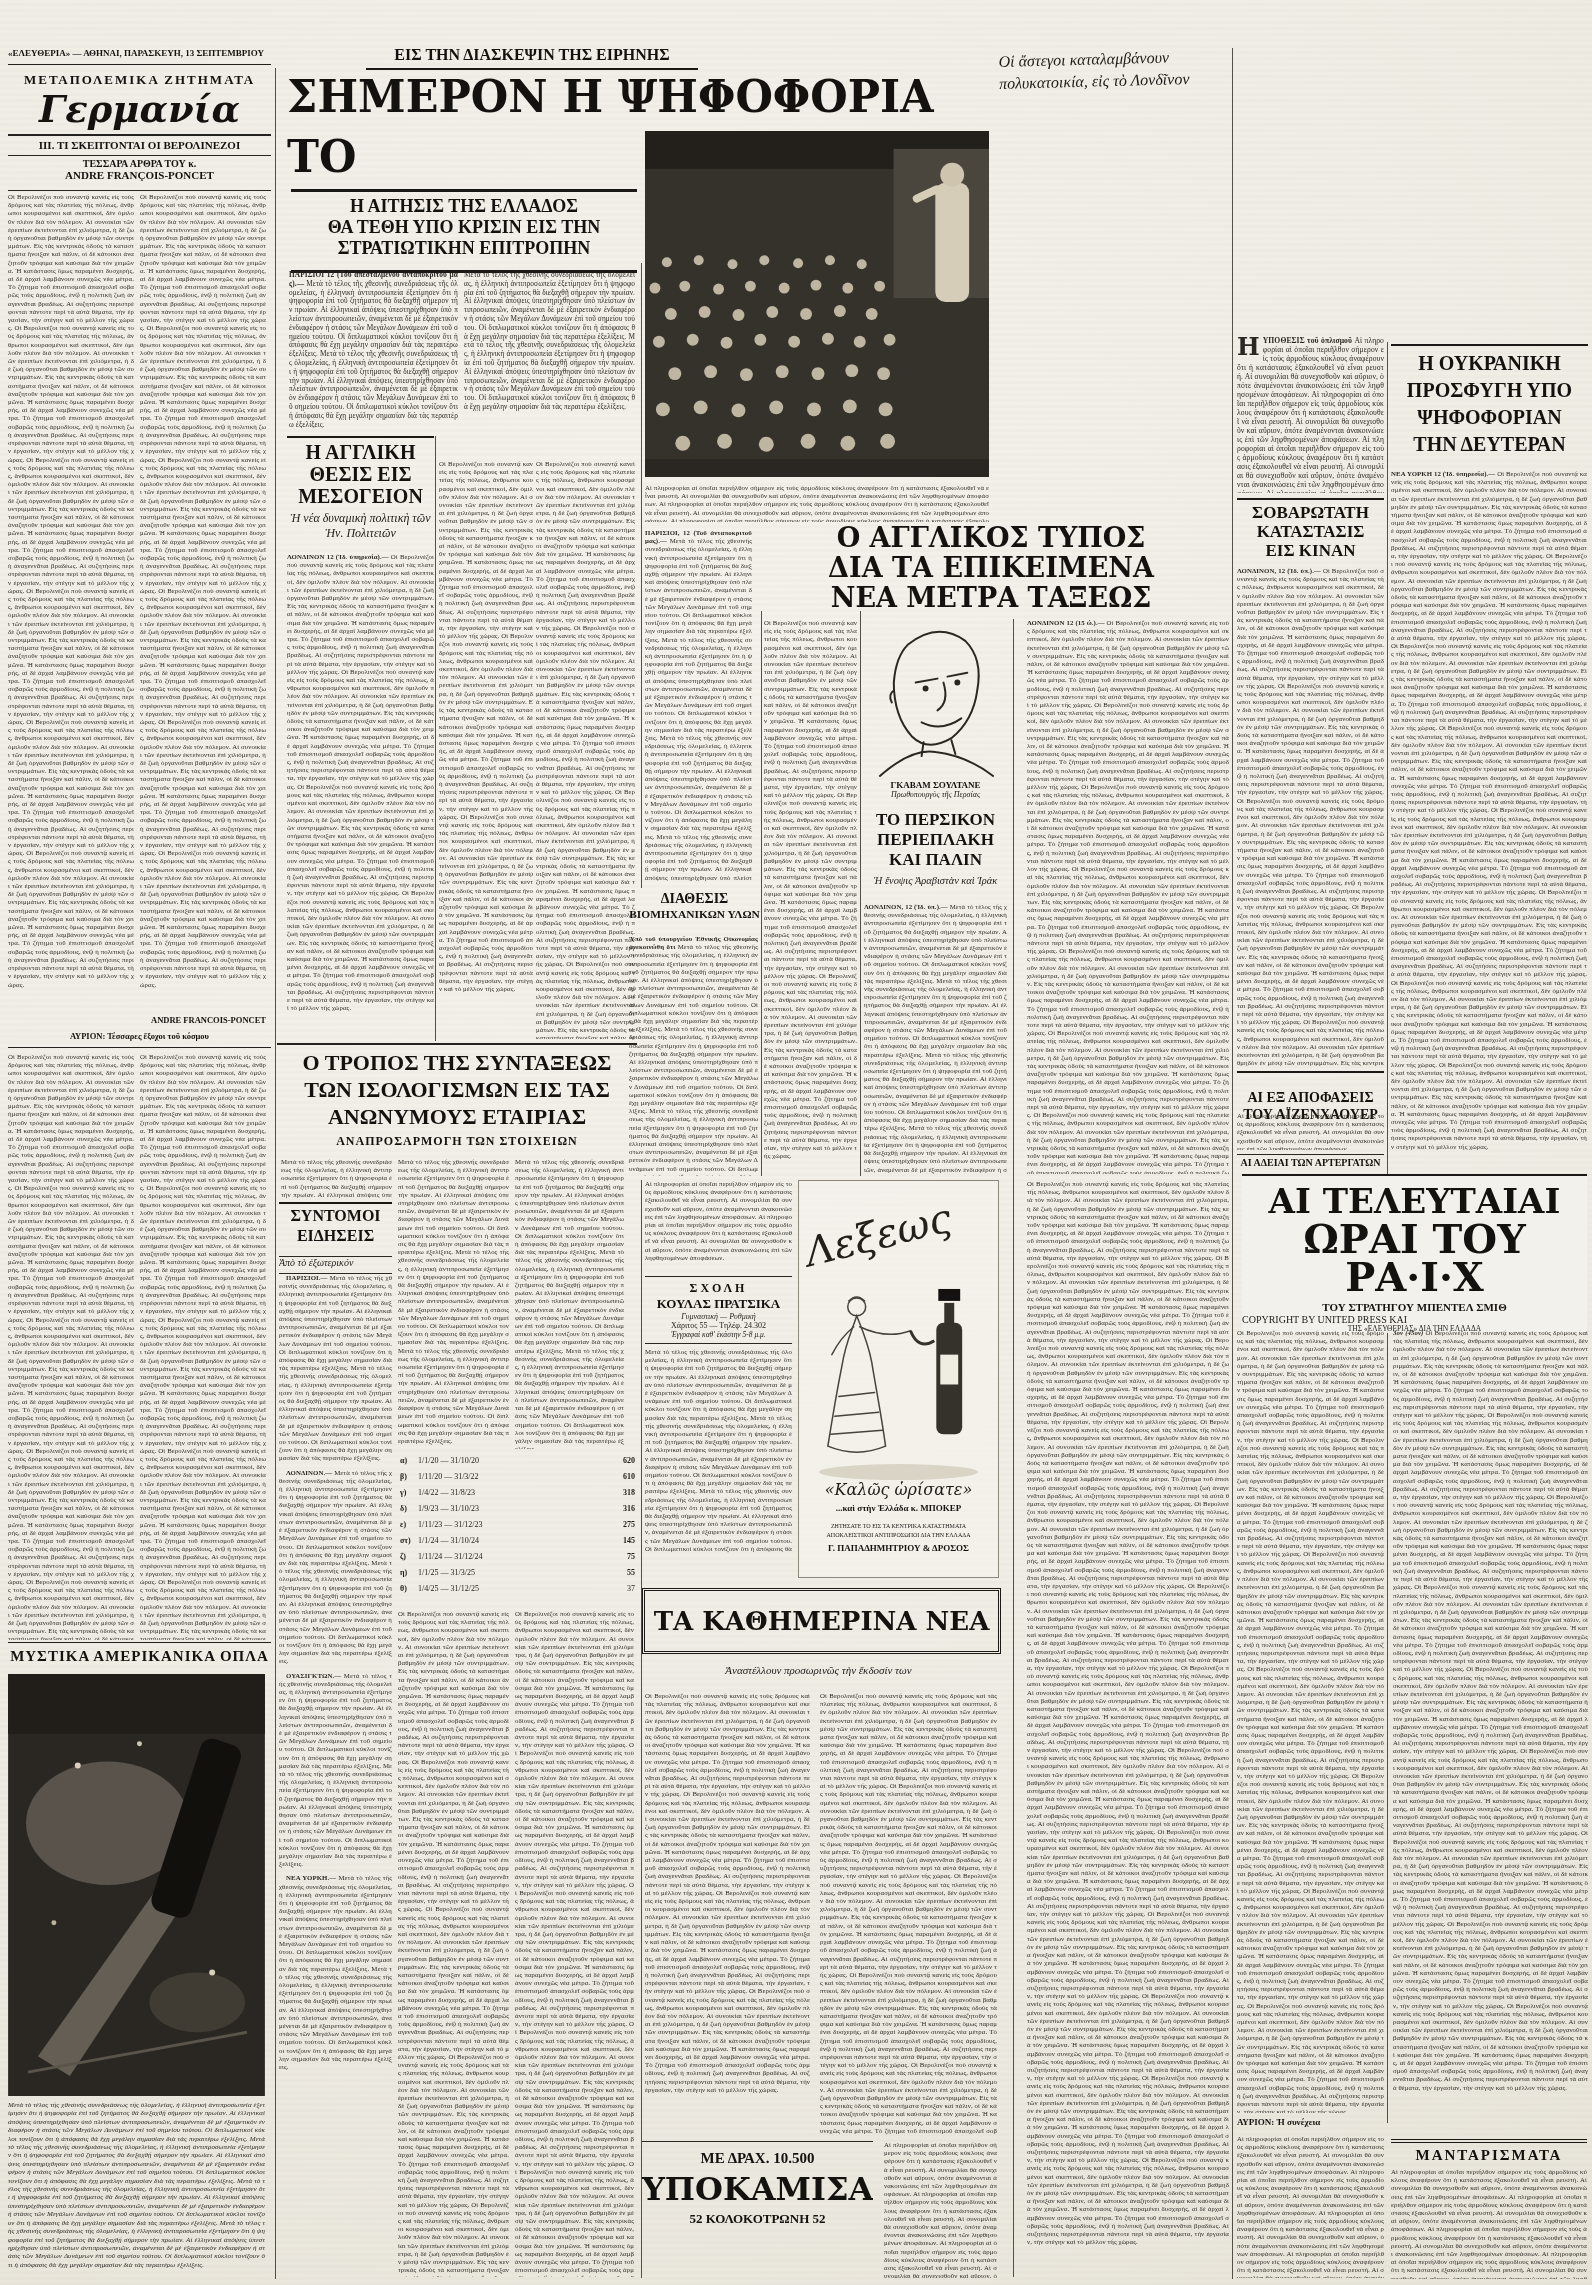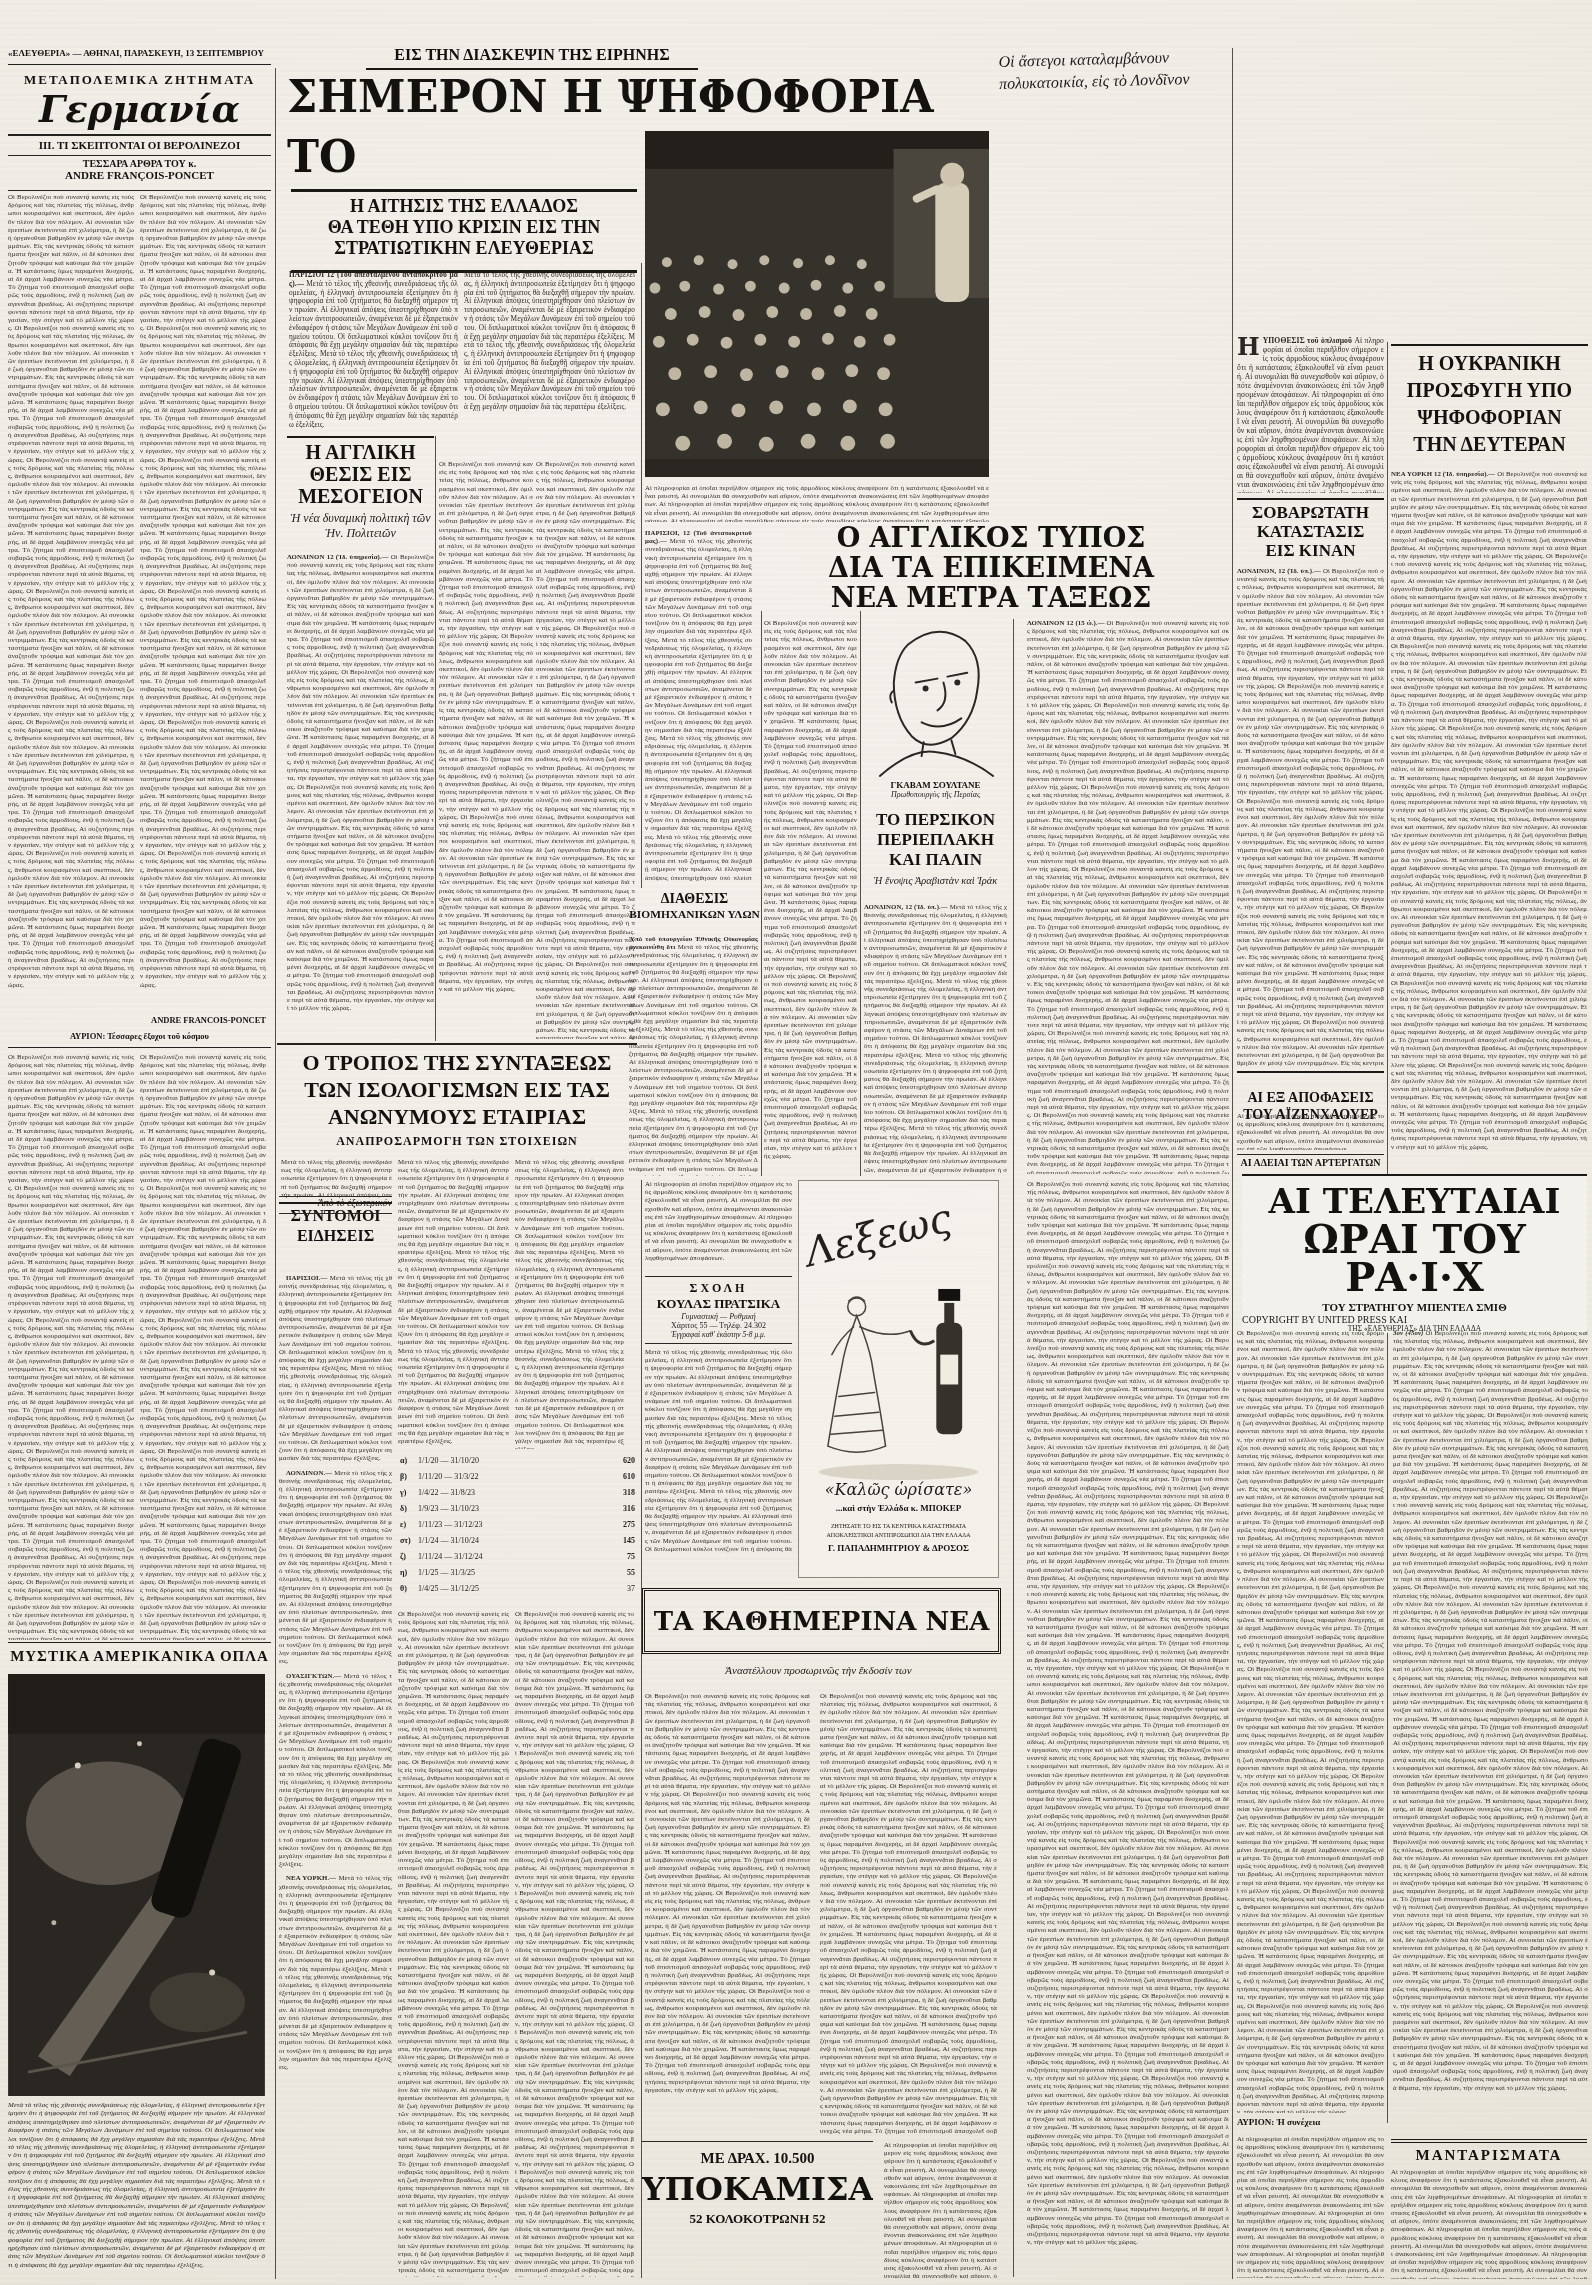--- a/index.html
+++ b/index.html
@@ -88,21 +88,21 @@
   <div class="b tx it" style="left:8px;top:2101px;width:257px;height:179px;font-size:7px;line-height:8.4px">
     <span>Μετὰ τὸ τέλος τῆς χθεσινῆς συνεδριάσεως τῆς ὁλομελείας, ἡ ἑλληνικὴ ἀντιπροσωπεία ἐξετίμησεν ὅτι ἡ ψηφοφορία ἐπὶ τοῦ ζητήματος θὰ διεξαχθῇ σήμερον τὴν πρωίαν. Αἱ ἑλληνικαὶ ἀπόψεις ὑπεστηρίχθησαν ὑπὸ πλείστων ἀντιπροσωπειῶν, ἀναμένεται δὲ μὲ ἐξαιρετικὸν ἐνδιαφέρον ἡ στάσις τῶν Μεγάλων Δυνάμεων ἐπὶ τοῦ σημείου τούτου. Οἱ διπλωματικοὶ κύκλοι τονίζουν ὅτι ἡ ἀπόφασις θὰ ἔχῃ μεγάλην σημασίαν διὰ τὰς περαιτέρω ἐξελίξεις. Μετὰ τὸ τέλος τῆς χθεσινῆς συνεδριάσεως τῆς ὁλομελείας, ἡ ἑλληνικὴ ἀντιπροσωπεία ἐξετίμησεν ὅτι ἡ ψηφοφορία ἐπὶ τοῦ ζητήματος θὰ διεξαχθῇ σήμερον τὴν πρωίαν. Αἱ ἑλληνικαὶ ἀπόψεις ὑπεστηρίχθησαν ὑπὸ πλείστων ἀντιπροσωπειῶν, ἀναμένεται δὲ μὲ ἐξαιρετικὸν ἐνδιαφέρον ἡ στάσις τῶν Μεγάλων Δυνάμεων ἐπὶ τοῦ σημείου τούτου. Οἱ διπλωματικοὶ κύκλοι τονίζουν ὅτι ἡ ἀπόφασις θὰ ἔχῃ μεγάλην σημασίαν διὰ τὰς περαιτέρω ἐξελίξεις. Μετὰ τὸ τέλος τῆς χθεσινῆς συνεδριάσεως τῆς ὁλομελείας, ἡ ἑλληνικὴ ἀντιπροσωπεία ἐξετίμησεν ὅτι ἡ ψηφοφορία ἐπὶ τοῦ ζητήματος θὰ διεξαχθῇ σήμερον τὴν πρωίαν. Αἱ ἑλληνικαὶ ἀπόψεις ὑπεστηρίχθησαν ὑπὸ πλείστων ἀντιπροσωπειῶν, ἀναμένεται δὲ μὲ ἐξαιρετικὸν ἐνδιαφέρον ἡ στάσις τῶν Μεγάλων Δυνάμεων ἐπὶ τοῦ σημείου τούτου. Οἱ διπλωματικοὶ κύκλοι τονίζουν ὅτι ἡ ἀπόφασις θὰ ἔχῃ μεγάλην σημασίαν διὰ τὰς περαιτέρω ἐξελίξεις. Μετὰ τὸ τέλος τῆς χθεσινῆς συνεδριάσεως τῆς ὁλομελείας, ἡ ἑλληνικὴ ἀντιπροσωπεία ἐξετίμησεν ὅτι ἡ ψηφοφορία ἐπὶ τοῦ ζητήματος θὰ διεξαχθῇ σήμερον τὴν πρωίαν. Αἱ ἑλληνικαὶ ἀπόψεις ὑπεστηρίχθησαν ὑπὸ πλείστων ἀντιπροσωπειῶν, ἀναμένεται δὲ μὲ ἐξαιρετικὸν ἐνδιαφέρον ἡ στάσις τῶν Μεγάλων Δυνάμεων ἐπὶ τοῦ σημείου τούτου. Οἱ διπλωματικοὶ κύκλοι τονίζουν ὅτι ἡ ἀπόφασις θὰ ἔχῃ μεγάλην σημασίαν διὰ τὰς περαιτέρω ἐξελίξεις.</span>
   </div>
 
   <div class="b hds" style="left:366px;top:46px;width:332px;height:22px;font-size:16px;border-bottom:2px solid #1b1916">ΕΙΣ ΤΗΝ ΔΙΑΣΚΕΨΙΝ ΤΗΣ ΕΙΡΗΝΗΣ</div>
   <div class="b hd" style="left:287px;top:66px;width:669px;height:58px;font-size:43px;line-height:56px;text-align:left;transform:scaleY(1.06);transform-origin:top left">ΣΗΜΕΡΟΝ Η ΨΗΦΟΦΟΡΙΑ ΔΙΑ</div>
   <div class="b hd" style="left:287px;top:125px;width:422px;height:60px;font-size:43px;line-height:58px;text-align:left;transform:scaleY(1.06);transform-origin:top left">ΤΟ ΒΟΥΛΓΑΡΙΚΟΝ</div>
   <div class="b" style="left:291px;top:189px;width:346px;height:74px;border-top:3px solid #1b1916;border-bottom:3px solid #1b1916;padding-top:4px">
     <div class="hds" style="font-size:18px;line-height:21px">Η ΑΙΤΗΣΙΣ ΤΗΣ ΕΛΛΑΔΟΣ</div>
     <div class="hds" style="font-size:18px;line-height:21px">ΘΑ ΤΕΘΗ ΥΠΟ ΚΡΙΣΙΝ ΕΙΣ ΤΗΝ</div>
-    <div class="hds" style="font-size:18px;line-height:21px">ΣΤΡΑΤΙΩΤΙΚΗΝ ΕΛΕΥΘΕΡΙΑΣ</div>
+    <div class="hds" style="font-size:18px;line-height:21px">ΣΤΡΑΤΙΩΤΙΚΗΝ ΕΠΙΤΡΟΠΗΝ</div>
   </div>
   <div class="b tx lead" style="left:289px;top:271px;width:169px;height:161px">
     <span class="dl">ΠΑΡΙΣΙΟΙ 12 (Τοῦ ἀπεσταλμένου ἀνταποκριτοῦ μας).—</span>
     <span>Μετὰ τὸ τέλος τῆς χθεσινῆς συνεδριάσεως τῆς ὁλομελείας, ἡ ἑλληνικὴ ἀντιπροσωπεία ἐξετίμησεν ὅτι ἡ ψηφοφορία ἐπὶ τοῦ ζητήματος θὰ διεξαχθῇ σήμερον τὴν πρωίαν. Αἱ ἑλληνικαὶ ἀπόψεις ὑπεστηρίχθησαν ὑπὸ πλείστων ἀντιπροσωπειῶν, ἀναμένεται δὲ μὲ ἐξαιρετικὸν ἐνδιαφέρον ἡ στάσις τῶν Μεγάλων Δυνάμεων ἐπὶ τοῦ σημείου τούτου. Οἱ διπλωματικοὶ κύκλοι τονίζουν ὅτι ἡ ἀπόφασις θὰ ἔχῃ μεγάλην σημασίαν διὰ τὰς περαιτέρω ἐξελίξεις. Μετὰ τὸ τέλος τῆς χθεσινῆς συνεδριάσεως τῆς ὁλομελείας, ἡ ἑλληνικὴ ἀντιπροσωπεία ἐξετίμησεν ὅτι ἡ ψηφοφορία ἐπὶ τοῦ ζητήματος θὰ διεξαχθῇ σήμερον τὴν πρωίαν. Αἱ ἑλληνικαὶ ἀπόψεις ὑπεστηρίχθησαν ὑπὸ πλείστων ἀντιπροσωπειῶν, ἀναμένεται δὲ μὲ ἐξαιρετικὸν ἐνδιαφέρον ἡ στάσις τῶν Μεγάλων Δυνάμεων ἐπὶ τοῦ σημείου τούτου. Οἱ διπλωματικοὶ κύκλοι τονίζουν ὅτι ἡ ἀπόφασις θὰ ἔχῃ μεγάλην σημασίαν διὰ τὰς περαιτέρω ἐξελίξεις.</span>
   </div>
   <div class="b tx lead" style="left:464px;top:271px;width:171px;height:161px">
     <span>Μετὰ τὸ τέλος τῆς χθεσινῆς συνεδριάσεως τῆς ὁλομελείας, ἡ ἑλληνικὴ ἀντιπροσωπεία ἐξετίμησεν ὅτι ἡ ψηφοφορία ἐπὶ τοῦ ζητήματος θὰ διεξαχθῇ σήμερον τὴν πρωίαν. Αἱ ἑλληνικαὶ ἀπόψεις ὑπεστηρίχθησαν ὑπὸ πλείστων ἀντιπροσωπειῶν, ἀναμένεται δὲ μὲ ἐξαιρετικὸν ἐνδιαφέρον ἡ στάσις τῶν Μεγάλων Δυνάμεων ἐπὶ τοῦ σημείου τούτου. Οἱ διπλωματικοὶ κύκλοι τονίζουν ὅτι ἡ ἀπόφασις θὰ ἔχῃ μεγάλην σημασίαν διὰ τὰς περαιτέρω ἐξελίξεις. Μετὰ τὸ τέλος τῆς χθεσινῆς συνεδριάσεως τῆς ὁλομελείας, ἡ ἑλληνικὴ ἀντιπροσωπεία ἐξετίμησεν ὅτι ἡ ψηφοφορία ἐπὶ τοῦ ζητήματος θὰ διεξαχθῇ σήμερον τὴν πρωίαν. Αἱ ἑλληνικαὶ ἀπόψεις ὑπεστηρίχθησαν ὑπὸ πλείστων ἀντιπροσωπειῶν, ἀναμένεται δὲ μὲ ἐξαιρετικὸν ἐνδιαφέρον ἡ στάσις τῶν Μεγάλων Δυνάμεων ἐπὶ τοῦ σημείου τούτου. Οἱ διπλωματικοὶ κύκλοι τονίζουν ὅτι ἡ ἀπόφασις θὰ ἔχῃ μεγάλην σημασίαν διὰ τὰς περαιτέρω ἐξελίξεις.</span>
   </div>
 
   <div class="b" style="left:645px;top:131px;width:344px;height:346px">
@@ -376,21 +376,21 @@
     <span>Οἱ Βερολινέζοι ποὺ συναντᾷ κανεὶς εἰς τοὺς δρόμους καὶ τὰς πλατείας τῆς πόλεως, ἄνθρωποι κουρασμένοι καὶ σκεπτικοί, δὲν ὁμιλοῦν πλέον διὰ τὸν πόλεμον. Αἱ συνοικίαι τῶν ἐρειπίων ἐκτείνονται ἐπὶ χιλιόμετρα, ἡ δὲ ζωὴ ὀργανοῦται βαθμηδὸν ἐν μέσῳ τῶν συντριμμάτων. Εἰς τὰς κεντρικὰς ὁδοὺς τὰ καταστήματα ἤνοιξαν καὶ πάλιν, οἱ δὲ κάτοικοι ἀναζητοῦν τρόφιμα καὶ καύσιμα διὰ τὸν χειμῶνα. Ἡ κατάστασις ὅμως παραμένει δυσχερής, αἱ δὲ ἀρχαὶ λαμβάνουν συνεχῶς νέα μέτρα. Τὸ ζήτημα τοῦ ἐπισιτισμοῦ ἀπασχολεῖ σοβαρῶς τοὺς ἁρμοδίους, ἐνῷ ἡ πολιτικὴ ζωὴ ἀναγεννᾶται βραδέως. Αἱ συζητήσεις περιστρέφονται πάντοτε περὶ τὰ αὐτὰ θέματα, τὴν ἐργασίαν, τὴν στέγην καὶ τὸ μέλλον τῆς χώρας. Οἱ Βερολινέζοι ποὺ συναντᾷ κανεὶς εἰς τοὺς δρόμους καὶ τὰς πλατείας τῆς πόλεως, ἄνθρωποι κουρασμένοι καὶ σκεπτικοί, δὲν ὁμιλοῦν πλέον διὰ τὸν πόλεμον. Αἱ συνοικίαι τῶν ἐρειπίων ἐκτείνονται ἐπὶ χιλιόμετρα, ἡ δὲ ζωὴ ὀργανοῦται βαθμηδὸν ἐν μέσῳ τῶν συντριμμάτων. Εἰς τὰς κεντρικὰς ὁδοὺς τὰ καταστήματα ἤνοιξαν καὶ πάλιν, οἱ δὲ κάτοικοι ἀναζητοῦν τρόφιμα καὶ καύσιμα διὰ τὸν χειμῶνα. Ἡ κατάστασις ὅμως παραμένει δυσχερής, αἱ δὲ ἀρχαὶ λαμβάνουν συνεχῶς νέα μέτρα. Τὸ ζήτημα τοῦ ἐπισιτισμοῦ ἀπασχολεῖ σοβαρῶς τοὺς ἁρμοδίους, ἐνῷ ἡ πολιτικὴ ζωὴ ἀναγεννᾶται βραδέως. Αἱ συζητήσεις περιστρέφονται πάντοτε περὶ τὰ αὐτὰ θέματα, τὴν ἐργασίαν, τὴν στέγην καὶ τὸ μέλλον τῆς χώρας. Οἱ Βερολινέζοι ποὺ συναντᾷ κανεὶς εἰς τοὺς δρόμους καὶ τὰς πλατείας τῆς πόλεως, ἄνθρωποι κουρασμένοι καὶ σκεπτικοί, δὲν ὁμιλοῦν πλέον διὰ τὸν πόλεμον. Αἱ συνοικίαι τῶν ἐρειπίων ἐκτείνονται ἐπὶ χιλιόμετρα, ἡ δὲ ζωὴ ὀργανοῦται βαθμηδὸν ἐν μέσῳ τῶν συντριμμάτων. Εἰς τὰς κεντρικὰς ὁδοὺς τὰ καταστήματα ἤνοιξαν καὶ πάλιν, οἱ δὲ κάτοικοι ἀναζητοῦν τρόφιμα καὶ καύσιμα διὰ τὸν χειμῶνα. Ἡ κατάστασις ὅμως παραμένει δυσχερής, αἱ δὲ ἀρχαὶ λαμβάνουν συνεχῶς νέα μέτρα. Τὸ ζήτημα τοῦ ἐπισιτισμοῦ ἀπασχολεῖ σοβαρῶς τοὺς ἁρμοδίους, ἐνῷ ἡ πολιτικὴ ζωὴ ἀναγεννᾶται βραδέως. Αἱ συζητήσεις περιστρέφονται πάντοτε περὶ τὰ αὐτὰ θέματα, τὴν ἐργασίαν, τὴν στέγην καὶ τὸ μέλλον τῆς χώρας. Οἱ Βερολινέζοι ποὺ συναντᾷ κανεὶς εἰς τοὺς δρόμους καὶ τὰς πλατείας τῆς πόλεως, ἄνθρωποι κουρασμένοι καὶ σκεπτικοί, δὲν ὁμιλοῦν πλέον διὰ τὸν πόλεμον. Αἱ συνοικίαι τῶν ἐρειπίων ἐκτείνονται ἐπὶ χιλιόμετρα, ἡ δὲ ζωὴ ὀργανοῦται βαθμηδὸν ἐν μέσῳ τῶν συντριμμάτων. Εἰς τὰς κεντρικὰς ὁδοὺς τὰ καταστήματα ἤνοιξαν καὶ πάλιν, οἱ δὲ κάτοικοι ἀναζητοῦν τρόφιμα καὶ καύσιμα διὰ τὸν χειμῶνα. Ἡ κατάστασις ὅμως παραμένει δυσχερής, αἱ δὲ ἀρχαὶ λαμβάνουν συνεχῶς νέα μέτρα. Τὸ ζήτημα τοῦ ἐπισιτισμοῦ ἀπασχολεῖ σοβαρῶς τοὺς ἁρμοδίους, ἐνῷ ἡ πολιτικὴ ζωὴ ἀναγεννᾶται βραδέως. Αἱ συζητήσεις περιστρέφονται πάντοτε περὶ τὰ αὐτὰ θέματα, τὴν ἐργασίαν, τὴν στέγην καὶ τὸ μέλλον τῆς χώρας. Οἱ Βερολινέζοι ποὺ συναντᾷ κανεὶς εἰς τοὺς δρόμους καὶ τὰς πλατείας τῆς πόλεως, ἄνθρωποι κουρασμένοι καὶ σκεπτικοί, δὲν ὁμιλοῦν πλέον διὰ τὸν πόλεμον. Αἱ συνοικίαι τῶν ἐρειπίων ἐκτείνονται ἐπὶ χιλιόμετρα, ἡ δὲ ζωὴ ὀργανοῦται βαθμηδὸν ἐν μέσῳ τῶν συντριμμάτων. Εἰς τὰς κεντρικὰς ὁδοὺς τὰ καταστήματα ἤνοιξαν καὶ πάλιν, οἱ δὲ κάτοικοι ἀναζητοῦν τρόφιμα καὶ καύσιμα διὰ τὸν χειμῶνα. Ἡ κατάστασις ὅμως παραμένει δυσχερής, αἱ δὲ ἀρχαὶ λαμβάνουν συνεχῶς νέα μέτρα. Τὸ ζήτημα τοῦ ἐπισιτισμοῦ ἀπασχολεῖ σοβαρῶς τοὺς ἁρμοδίους, ἐνῷ ἡ πολιτικὴ ζωὴ ἀναγεννᾶται βραδέως. Αἱ συζητήσεις περιστρέφονται πάντοτε περὶ τὰ αὐτὰ θέματα, τὴν ἐργασίαν, τὴν στέγην καὶ τὸ μέλλον τῆς χώρας.</span>
   </div>
   <div class="b tx" style="left:515px;top:1610px;width:119px;height:667px">
     <span>Οἱ Βερολινέζοι ποὺ συναντᾷ κανεὶς εἰς τοὺς δρόμους καὶ τὰς πλατείας τῆς πόλεως, ἄνθρωποι κουρασμένοι καὶ σκεπτικοί, δὲν ὁμιλοῦν πλέον διὰ τὸν πόλεμον. Αἱ συνοικίαι τῶν ἐρειπίων ἐκτείνονται ἐπὶ χιλιόμετρα, ἡ δὲ ζωὴ ὀργανοῦται βαθμηδὸν ἐν μέσῳ τῶν συντριμμάτων. Εἰς τὰς κεντρικὰς ὁδοὺς τὰ καταστήματα ἤνοιξαν καὶ πάλιν, οἱ δὲ κάτοικοι ἀναζητοῦν τρόφιμα καὶ καύσιμα διὰ τὸν χειμῶνα. Ἡ κατάστασις ὅμως παραμένει δυσχερής, αἱ δὲ ἀρχαὶ λαμβάνουν συνεχῶς νέα μέτρα. Τὸ ζήτημα τοῦ ἐπισιτισμοῦ ἀπασχολεῖ σοβαρῶς τοὺς ἁρμοδίους, ἐνῷ ἡ πολιτικὴ ζωὴ ἀναγεννᾶται βραδέως. Αἱ συζητήσεις περιστρέφονται πάντοτε περὶ τὰ αὐτὰ θέματα, τὴν ἐργασίαν, τὴν στέγην καὶ τὸ μέλλον τῆς χώρας. Οἱ Βερολινέζοι ποὺ συναντᾷ κανεὶς εἰς τοὺς δρόμους καὶ τὰς πλατείας τῆς πόλεως, ἄνθρωποι κουρασμένοι καὶ σκεπτικοί, δὲν ὁμιλοῦν πλέον διὰ τὸν πόλεμον. Αἱ συνοικίαι τῶν ἐρειπίων ἐκτείνονται ἐπὶ χιλιόμετρα, ἡ δὲ ζωὴ ὀργανοῦται βαθμηδὸν ἐν μέσῳ τῶν συντριμμάτων. Εἰς τὰς κεντρικὰς ὁδοὺς τὰ καταστήματα ἤνοιξαν καὶ πάλιν, οἱ δὲ κάτοικοι ἀναζητοῦν τρόφιμα καὶ καύσιμα διὰ τὸν χειμῶνα. Ἡ κατάστασις ὅμως παραμένει δυσχερής, αἱ δὲ ἀρχαὶ λαμβάνουν συνεχῶς νέα μέτρα. Τὸ ζήτημα τοῦ ἐπισιτισμοῦ ἀπασχολεῖ σοβαρῶς τοὺς ἁρμοδίους, ἐνῷ ἡ πολιτικὴ ζωὴ ἀναγεννᾶται βραδέως. Αἱ συζητήσεις περιστρέφονται πάντοτε περὶ τὰ αὐτὰ θέματα, τὴν ἐργασίαν, τὴν στέγην καὶ τὸ μέλλον τῆς χώρας. Οἱ Βερολινέζοι ποὺ συναντᾷ κανεὶς εἰς τοὺς δρόμους καὶ τὰς πλατείας τῆς πόλεως, ἄνθρωποι κουρασμένοι καὶ σκεπτικοί, δὲν ὁμιλοῦν πλέον διὰ τὸν πόλεμον. Αἱ συνοικίαι τῶν ἐρειπίων ἐκτείνονται ἐπὶ χιλιόμετρα, ἡ δὲ ζωὴ ὀργανοῦται βαθμηδὸν ἐν μέσῳ τῶν συντριμμάτων. Εἰς τὰς κεντρικὰς ὁδοὺς τὰ καταστήματα ἤνοιξαν καὶ πάλιν, οἱ δὲ κάτοικοι ἀναζητοῦν τρόφιμα καὶ καύσιμα διὰ τὸν χειμῶνα. Ἡ κατάστασις ὅμως παραμένει δυσχερής, αἱ δὲ ἀρχαὶ λαμβάνουν συνεχῶς νέα μέτρα. Τὸ ζήτημα τοῦ ἐπισιτισμοῦ ἀπασχολεῖ σοβαρῶς τοὺς ἁρμοδίους, ἐνῷ ἡ πολιτικὴ ζωὴ ἀναγεννᾶται βραδέως. Αἱ συζητήσεις περιστρέφονται πάντοτε περὶ τὰ αὐτὰ θέματα, τὴν ἐργασίαν, τὴν στέγην καὶ τὸ μέλλον τῆς χώρας. Οἱ Βερολινέζοι ποὺ συναντᾷ κανεὶς εἰς τοὺς δρόμους καὶ τὰς πλατείας τῆς πόλεως, ἄνθρωποι κουρασμένοι καὶ σκεπτικοί, δὲν ὁμιλοῦν πλέον διὰ τὸν πόλεμον. Αἱ συνοικίαι τῶν ἐρειπίων ἐκτείνονται ἐπὶ χιλιόμετρα, ἡ δὲ ζωὴ ὀργανοῦται βαθμηδὸν ἐν μέσῳ τῶν συντριμμάτων. Εἰς τὰς κεντρικὰς ὁδοὺς τὰ καταστήματα ἤνοιξαν καὶ πάλιν, οἱ δὲ κάτοικοι ἀναζητοῦν τρόφιμα καὶ καύσιμα διὰ τὸν χειμῶνα. Ἡ κατάστασις ὅμως παραμένει δυσχερής, αἱ δὲ ἀρχαὶ λαμβάνουν συνεχῶς νέα μέτρα. Τὸ ζήτημα τοῦ ἐπισιτισμοῦ ἀπασχολεῖ σοβαρῶς τοὺς ἁρμοδίους, ἐνῷ ἡ πολιτικὴ ζωὴ ἀναγεννᾶται βραδέως. Αἱ συζητήσεις περιστρέφονται πάντοτε περὶ τὰ αὐτὰ θέματα, τὴν ἐργασίαν, τὴν στέγην καὶ τὸ μέλλον τῆς χώρας. Οἱ Βερολινέζοι ποὺ συναντᾷ κανεὶς εἰς τοὺς δρόμους καὶ τὰς πλατείας τῆς πόλεως, ἄνθρωποι κουρασμένοι καὶ σκεπτικοί, δὲν ὁμιλοῦν πλέον διὰ τὸν πόλεμον. Αἱ συνοικίαι τῶν ἐρειπίων ἐκτείνονται ἐπὶ χιλιόμετρα, ἡ δὲ ζωὴ ὀργανοῦται βαθμηδὸν ἐν μέσῳ τῶν συντριμμάτων. Εἰς τὰς κεντρικὰς ὁδοὺς τὰ καταστήματα ἤνοιξαν καὶ πάλιν, οἱ δὲ κάτοικοι ἀναζητοῦν τρόφιμα καὶ καύσιμα διὰ τὸν χειμῶνα. Ἡ κατάστασις ὅμως παραμένει δυσχερής, αἱ δὲ ἀρχαὶ λαμβάνουν συνεχῶς νέα μέτρα. Τὸ ζήτημα τοῦ ἐπισιτισμοῦ ἀπασχολεῖ σοβαρῶς τοὺς ἁρμοδίους, ἐνῷ ἡ πολιτικὴ ζωὴ ἀναγεννᾶται βραδέως. Αἱ συζητήσεις περιστρέφονται πάντοτε περὶ τὰ αὐτὰ θέματα, τὴν ἐργασίαν, τὴν στέγην καὶ τὸ μέλλον τῆς χώρας.</span>
   </div>
 
   <div class="b" style="left:279px;top:1202px;width:113px;height:46px;border-top:2px solid #1b1916;padding-top:2px">
     <div class="hds" style="font-size:16px;line-height:20px">ΣΥΝΤΟΜΟΙ</div>
     <div class="hds" style="font-size:16px;line-height:20px">ΕΙΔΗΣΕΙΣ</div>
   </div>
-  <div class="b it" style="left:279px;top:1196px;width:113px;height:16px;font-size:10px;text-align:right;border-top:1px solid #2a2722;border-bottom:1px solid #2a2722">Ἀπὸ τὸ ἐξωτερικόν</div>
+  <div class="b it" style="left:279px;top:1256px;width:113px;height:16px;font-size:10px;text-align:left;border-top:1px solid #2a2722;border-bottom:1px solid #2a2722">Ἀπὸ τὸ ἐξωτερικόν</div>
   <div class="b tx" style="left:279px;top:1274px;width:113px;height:1005px">
     <p class="bp"><span class="dl">ΠΑΡΙΣΙΟΙ.—</span> <span>Μετὰ τὸ τέλος τῆς χθεσινῆς συνεδριάσεως τῆς ὁλομελείας, ἡ ἑλληνικὴ ἀντιπροσωπεία ἐξετίμησεν ὅτι ἡ ψηφοφορία ἐπὶ τοῦ ζητήματος θὰ διεξαχθῇ σήμερον τὴν πρωίαν. Αἱ ἑλληνικαὶ ἀπόψεις ὑπεστηρίχθησαν ὑπὸ πλείστων ἀντιπροσωπειῶν, ἀναμένεται δὲ μὲ ἐξαιρετικὸν ἐνδιαφέρον ἡ στάσις τῶν Μεγάλων Δυνάμεων ἐπὶ τοῦ σημείου τούτου. Οἱ διπλωματικοὶ κύκλοι τονίζουν ὅτι ἡ ἀπόφασις θὰ ἔχῃ μεγάλην σημασίαν διὰ τὰς περαιτέρω ἐξελίξεις. Μετὰ τὸ τέλος τῆς χθεσινῆς συνεδριάσεως τῆς ὁλομελείας, ἡ ἑλληνικὴ ἀντιπροσωπεία ἐξετίμησεν ὅτι ἡ ψηφοφορία ἐπὶ τοῦ ζητήματος θὰ διεξαχθῇ σήμερον τὴν πρωίαν. Αἱ ἑλληνικαὶ ἀπόψεις ὑπεστηρίχθησαν ὑπὸ πλείστων ἀντιπροσωπειῶν, ἀναμένεται δὲ μὲ ἐξαιρετικὸν ἐνδιαφέρον ἡ στάσις τῶν Μεγάλων Δυνάμεων ἐπὶ τοῦ σημείου τούτου. Οἱ διπλωματικοὶ κύκλοι τονίζουν ὅτι ἡ ἀπόφασις θὰ ἔχῃ μεγάλην σημασίαν διὰ τὰς περαιτέρω ἐξελίξεις.</span></p>
     <p class="bp"><span class="dl">ΛΟΝΔΙΝΟΝ.—</span> <span>Μετὰ τὸ τέλος τῆς χθεσινῆς συνεδριάσεως τῆς ὁλομελείας, ἡ ἑλληνικὴ ἀντιπροσωπεία ἐξετίμησεν ὅτι ἡ ψηφοφορία ἐπὶ τοῦ ζητήματος θὰ διεξαχθῇ σήμερον τὴν πρωίαν. Αἱ ἑλληνικαὶ ἀπόψεις ὑπεστηρίχθησαν ὑπὸ πλείστων ἀντιπροσωπειῶν, ἀναμένεται δὲ μὲ ἐξαιρετικὸν ἐνδιαφέρον ἡ στάσις τῶν Μεγάλων Δυνάμεων ἐπὶ τοῦ σημείου τούτου. Οἱ διπλωματικοὶ κύκλοι τονίζουν ὅτι ἡ ἀπόφασις θὰ ἔχῃ μεγάλην σημασίαν διὰ τὰς περαιτέρω ἐξελίξεις. Μετὰ τὸ τέλος τῆς χθεσινῆς συνεδριάσεως τῆς ὁλομελείας, ἡ ἑλληνικὴ ἀντιπροσωπεία ἐξετίμησεν ὅτι ἡ ψηφοφορία ἐπὶ τοῦ ζητήματος θὰ διεξαχθῇ σήμερον τὴν πρωίαν. Αἱ ἑλληνικαὶ ἀπόψεις ὑπεστηρίχθησαν ὑπὸ πλείστων ἀντιπροσωπειῶν, ἀναμένεται δὲ μὲ ἐξαιρετικὸν ἐνδιαφέρον ἡ στάσις τῶν Μεγάλων Δυνάμεων ἐπὶ τοῦ σημείου τούτου. Οἱ διπλωματικοὶ κύκλοι τονίζουν ὅτι ἡ ἀπόφασις θὰ ἔχῃ μεγάλην σημασίαν διὰ τὰς περαιτέρω ἐξελίξεις.</span></p>
     <p class="bp"><span class="dl">ΟΥΑΣΙΓΚΤΩΝ.—</span> <span>Μετὰ τὸ τέλος τῆς χθεσινῆς συνεδριάσεως τῆς ὁλομελείας, ἡ ἑλληνικὴ ἀντιπροσωπεία ἐξετίμησεν ὅτι ἡ ψηφοφορία ἐπὶ τοῦ ζητήματος θὰ διεξαχθῇ σήμερον τὴν πρωίαν. Αἱ ἑλληνικαὶ ἀπόψεις ὑπεστηρίχθησαν ὑπὸ πλείστων ἀντιπροσωπειῶν, ἀναμένεται δὲ μὲ ἐξαιρετικὸν ἐνδιαφέρον ἡ στάσις τῶν Μεγάλων Δυνάμεων ἐπὶ τοῦ σημείου τούτου. Οἱ διπλωματικοὶ κύκλοι τονίζουν ὅτι ἡ ἀπόφασις θὰ ἔχῃ μεγάλην σημασίαν διὰ τὰς περαιτέρω ἐξελίξεις. Μετὰ τὸ τέλος τῆς χθεσινῆς συνεδριάσεως τῆς ὁλομελείας, ἡ ἑλληνικὴ ἀντιπροσωπεία ἐξετίμησεν ὅτι ἡ ψηφοφορία ἐπὶ τοῦ ζητήματος θὰ διεξαχθῇ σήμερον τὴν πρωίαν. Αἱ ἑλληνικαὶ ἀπόψεις ὑπεστηρίχθησαν ὑπὸ πλείστων ἀντιπροσωπειῶν, ἀναμένεται δὲ μὲ ἐξαιρετικὸν ἐνδιαφέρον ἡ στάσις τῶν Μεγάλων Δυνάμεων ἐπὶ τοῦ σημείου τούτου. Οἱ διπλωματικοὶ κύκλοι τονίζουν ὅτι ἡ ἀπόφασις θὰ ἔχῃ μεγάλην σημασίαν διὰ τὰς περαιτέρω ἐξελίξεις.</span></p>
     <p class="bp"><span class="dl">ΝΕΑ ΥΟΡΚΗ.—</span> <span>Μετὰ τὸ τέλος τῆς χθεσινῆς συνεδριάσεως τῆς ὁλομελείας, ἡ ἑλληνικὴ ἀντιπροσωπεία ἐξετίμησεν ὅτι ἡ ψηφοφορία ἐπὶ τοῦ ζητήματος θὰ διεξαχθῇ σήμερον τὴν πρωίαν. Αἱ ἑλληνικαὶ ἀπόψεις ὑπεστηρίχθησαν ὑπὸ πλείστων ἀντιπροσωπειῶν, ἀναμένεται δὲ μὲ ἐξαιρετικὸν ἐνδιαφέρον ἡ στάσις τῶν Μεγάλων Δυνάμεων ἐπὶ τοῦ σημείου τούτου. Οἱ διπλωματικοὶ κύκλοι τονίζουν ὅτι ἡ ἀπόφασις θὰ ἔχῃ μεγάλην σημασίαν διὰ τὰς περαιτέρω ἐξελίξεις. Μετὰ τὸ τέλος τῆς χθεσινῆς συνεδριάσεως τῆς ὁλομελείας, ἡ ἑλληνικὴ ἀντιπροσωπεία ἐξετίμησεν ὅτι ἡ ψηφοφορία ἐπὶ τοῦ ζητήματος θὰ διεξαχθῇ σήμερον τὴν πρωίαν. Αἱ ἑλληνικαὶ ἀπόψεις ὑπεστηρίχθησαν ὑπὸ πλείστων ἀντιπροσωπειῶν, ἀναμένεται δὲ μὲ ἐξαιρετικὸν ἐνδιαφέρον ἡ στάσις τῶν Μεγάλων Δυνάμεων ἐπὶ τοῦ σημείου τούτου. Οἱ διπλωματικοὶ κύκλοι τονίζουν ὅτι ἡ ἀπόφασις θὰ ἔχῃ μεγάλην σημασίαν διὰ τὰς περαιτέρω ἐξελίξεις.</span></p>
   </div>
 
   <div class="b" style="left:645px;top:1180px;width:147px;height:396px">
     <div class="tx" style="height:92px;overflow:hidden"><span>Αἱ πληροφορίαι αἱ ὁποῖαι περιῆλθον σήμερον εἰς τοὺς ἁρμοδίους κύκλους ἀναφέρουν ὅτι ἡ κατάστασις ἐξακολουθεῖ νὰ εἶναι ρευστή. Αἱ συνομιλίαι θὰ συνεχισθοῦν καὶ αὔριον, ὁπότε ἀναμένονται ἀνακοινώσεις ἐπὶ τῶν ληφθησομένων ἀποφάσεων. Αἱ πληροφορίαι αἱ ὁποῖαι περιῆλθον σήμερον εἰς τοὺς ἁρμοδίους κύκλους ἀναφέρουν ὅτι ἡ κατάστασις ἐξακολουθεῖ νὰ εἶναι ρευστή. Αἱ συνομιλίαι θὰ συνεχισθοῦν καὶ αὔριον, ὁπότε ἀναμένονται ἀνακοινώσεις ἐπὶ τῶν ληφθησομένων ἀποφάσεων.</span></div>
     <div style="border-top:1px solid #2a2722;border-bottom:1px solid #2a2722;padding:4px 0;margin:4px 0;text-align:center">

